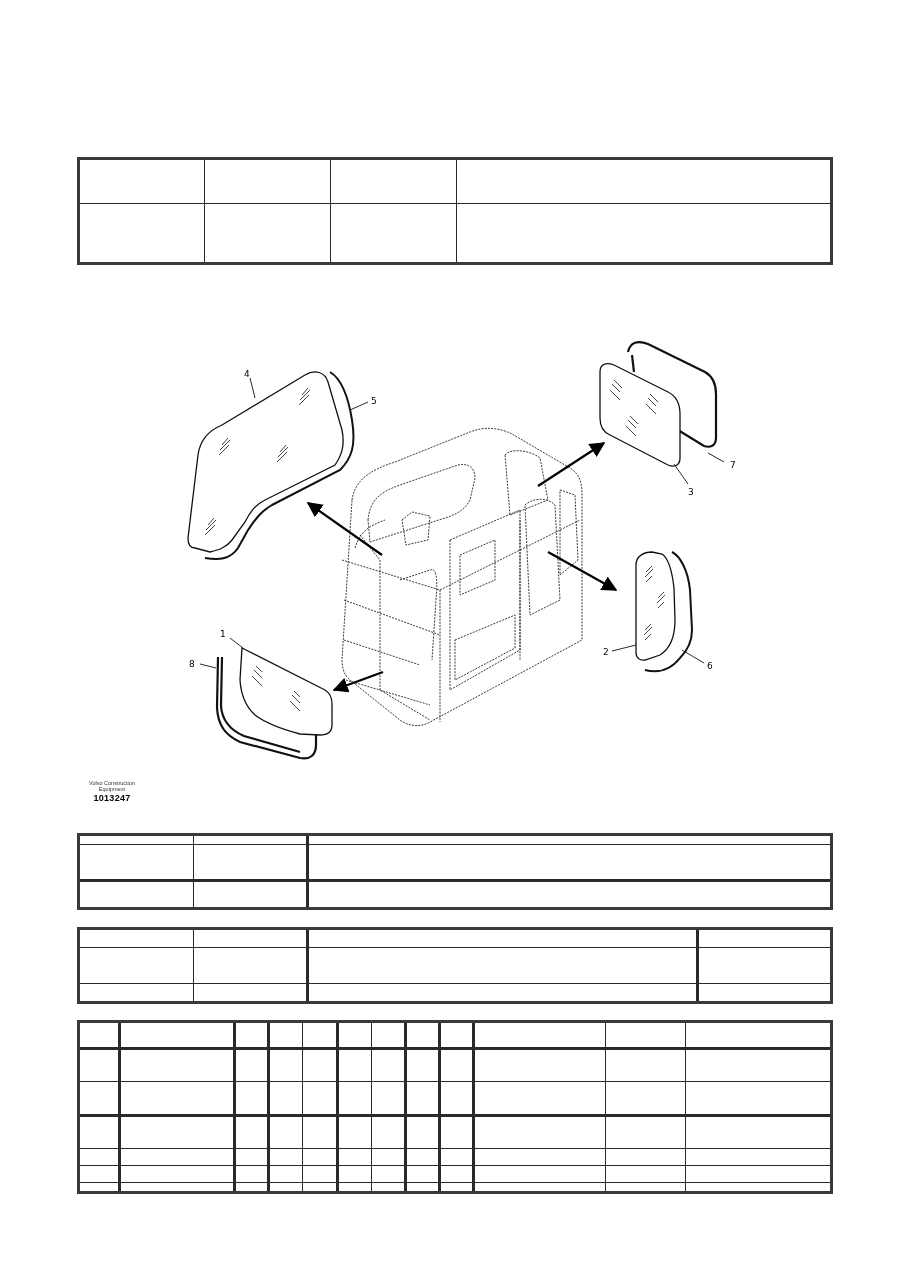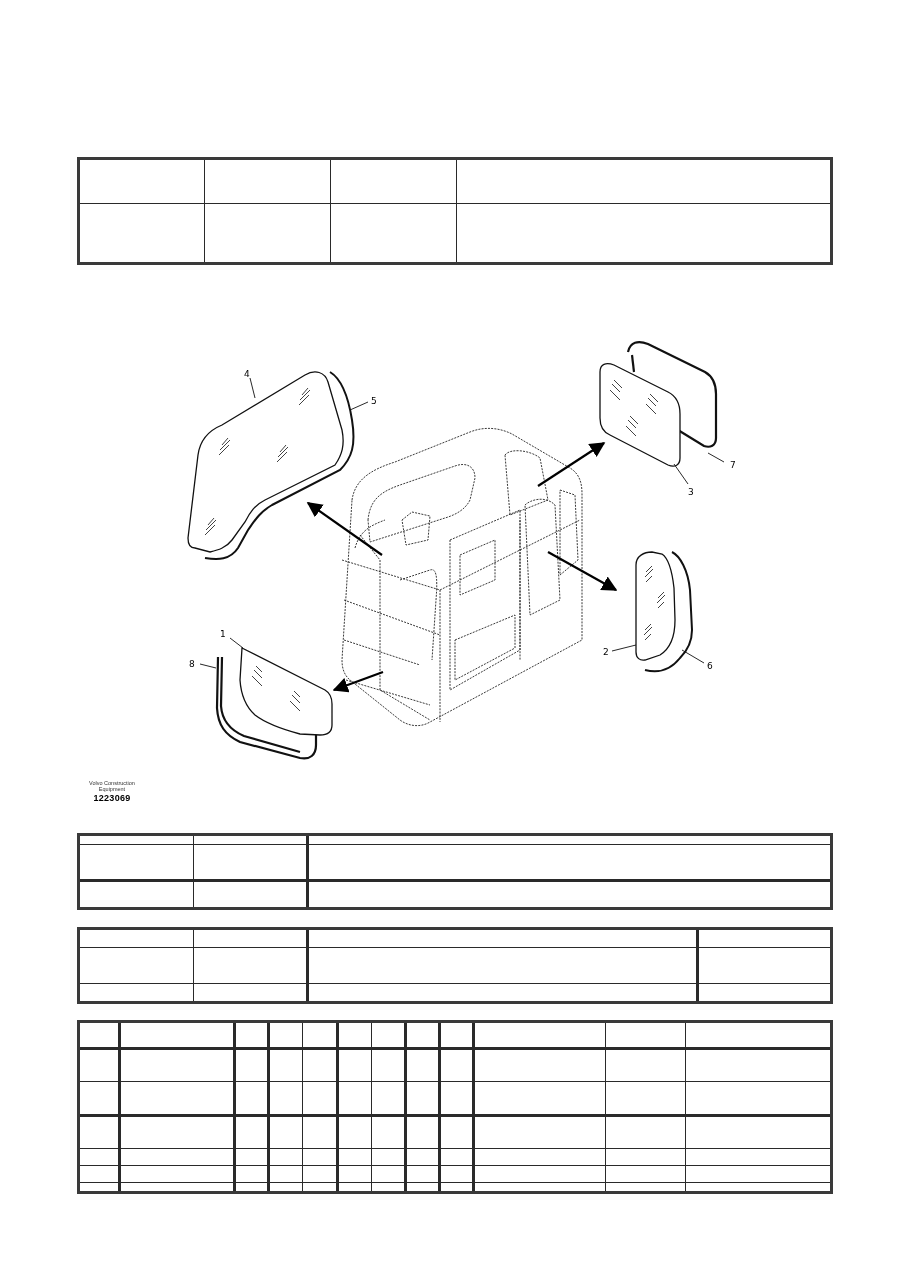--- a/index.html
+++ b/index.html
@@ -149,21 +149,21 @@
   <text class="callout" x="730" y="468">7</text>
   <text class="callout" x="688" y="495">3</text>
   <text class="callout" x="603" y="655">2</text>
   <text class="callout" x="707" y="669">6</text>
   <text class="callout" x="220" y="637">1</text>
   <text class="callout" x="189" y="667">8</text>
 </svg>
 
 <div id="logo">
   <div class="l1">Volvo Construction Equipment</div>
-  <div class="l2">1223069</div>
+  <div class="l2">1013247</div>
 </div>
 
 <div class="grid" style="left:77px;top:833px;width:756px;height:77px;">
   <table>
     <colgroup>
         <col style="width:113px">
         <col style="width:114px">
         <col>
       </colgroup>
     <tbody>

